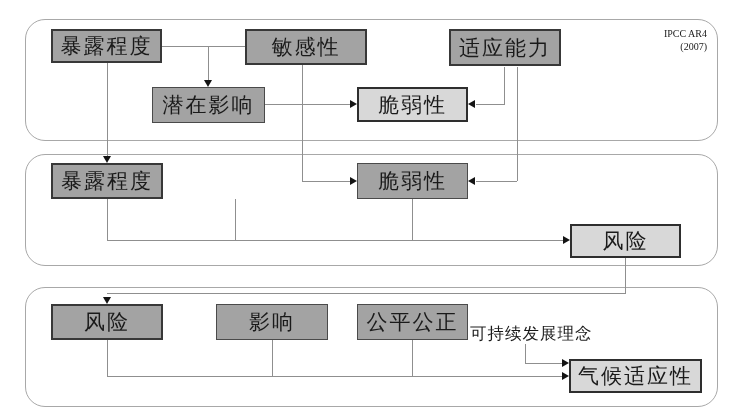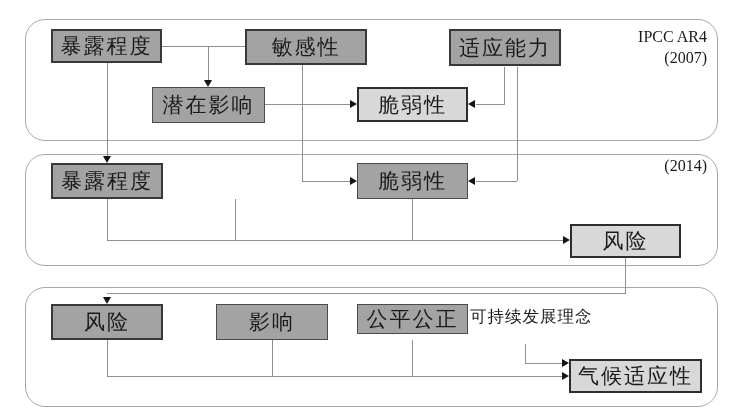--- a/index.html
+++ b/index.html
@@ -14,21 +14,21 @@
     position:absolute;display:flex;align-items:center;justify-content:center;
     background:#a3a3a3;border:2px solid #383838;font-size:21px;letter-spacing:2px;
     box-sizing:border-box;white-space:nowrap;
   }
   .node.thin{border-width:1.5px;border-color:#4a4a4a;}
   .node.gray{background:#d8d8d8;border-color:#2e2e2e;}
   .freetext{
     position:absolute;font-size:16.5px;letter-spacing:1px;white-space:nowrap;
   }
   .ipcc{
-    position:absolute;width:150px;text-align:right;font-size:16px;line-height:1.3;
+    position:absolute;width:150px;text-align:right;font-size:10px;line-height:1.3;
   }
   .line{position:absolute;background:#8f8f8f;}
   .arr{position:absolute;width:0;height:0;}
   .arr.right{border-top:4px solid transparent;border-bottom:4px solid transparent;border-left:7px solid #141414;}
   .arr.left{border-top:4px solid transparent;border-bottom:4px solid transparent;border-right:7px solid #141414;}
   .arr.down{border-left:4px solid transparent;border-right:4px solid transparent;border-top:7px solid #141414;}
 </style>
 </head>
 <body>
 
@@ -36,37 +36,36 @@
 
   <div class="panel" style="left:25px;top:19px;width:691px;height:120px;"></div>
   <div class="panel" style="left:25px;top:154px;width:691px;height:110px;"></div>
   <div class="panel" style="left:25px;top:287px;width:691px;height:118px;"></div>
 
   <div class="ipcc" style="left:557px;top:27px;">
     <div>IPCC AR4</div>
     <div>(2007)</div>
   </div>
   <div class="ipcc" style="left:557px;top:156px;">
-    <div>(2014)</div>
   </div>
 
   <div class="node" style="left:51px;top:29px;width:111px;height:34px;">暴露程度</div>
   <div class="node" style="left:245px;top:29px;width:122px;height:36px;">敏感性</div>
   <div class="node" style="left:449px;top:29px;width:112px;height:37px;">适应能力</div>
   <div class="node thin" style="left:152px;top:87px;width:113px;height:36px;">潜在影响</div>
   <div class="node gray" style="left:357px;top:87px;width:111px;height:35px;">脆弱性</div>
 
   <div class="node" style="left:51px;top:163px;width:112px;height:36px;">暴露程度</div>
   <div class="node thin" style="left:357px;top:163px;width:111px;height:36px;">脆弱性</div>
   <div class="node gray" style="left:570px;top:224px;width:111px;height:34px;">风险</div>
 
   <div class="node" style="left:51px;top:304px;width:112px;height:36px;">风险</div>
   <div class="node thin" style="left:216px;top:304px;width:112px;height:36px;">影响</div>
-  <div class="node thin" style="left:357px;top:304px;width:111px;height:30px;">公平公正</div>
-  <div class="freetext" style="left:470px;top:306px;">可持续发展理念</div>
+  <div class="node thin" style="left:357px;top:304px;width:111px;height:36px;">公平公正</div>
+  <div class="freetext" style="left:470px;top:323px;">可持续发展理念</div>
   <div class="node gray" style="left:569px;top:359px;width:133px;height:34px;">气候适应性</div>
 
   <div class="line" style="left:162px;top:46px;width:83px;height:1px;"></div>
   <div class="line" style="left:208px;top:46px;width:1px;height:34px;"></div>
   <div class="arr down" style="left:204px;top:80px;"></div>
   <div class="line" style="left:265px;top:104px;width:85px;height:1px;"></div>
   <div class="arr right" style="left:350px;top:100px;"></div>
   <div class="line" style="left:504px;top:67px;width:1px;height:38px;"></div>
   <div class="line" style="left:476px;top:104px;width:29px;height:1px;"></div>
   <div class="arr left" style="left:468px;top:100px;"></div>

